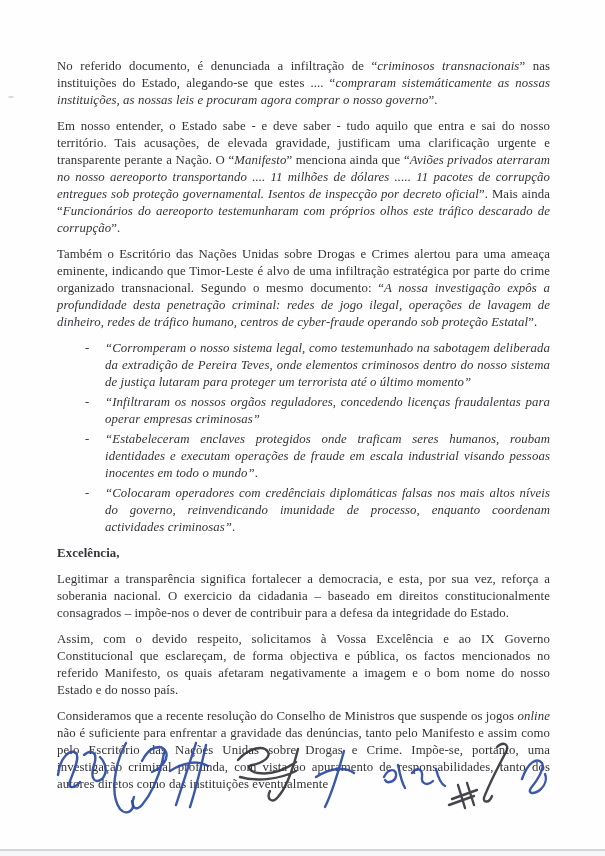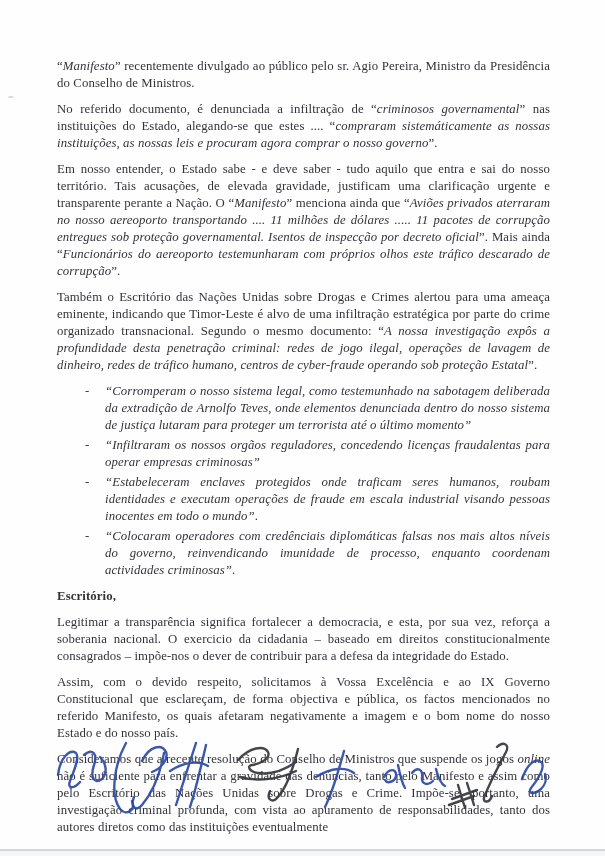--- a/index.html
+++ b/index.html
@@ -74,43 +74,42 @@
   }
   .speck-a { left: 8px; top: 96px; width: 6px; height: 2px; }
   .speck-b { left: 95px; top: 82px; width: 5px; height: 2px; opacity: .6; }
 </style>
 </head>
 <body>
 
 <div class="page" style="--paper: #fefefe; --ink-text: #33333a; --ink-blue: #2b4aa4; --ink-dark: #35363c; --scan-edge: #c4c8cc;">
 
   <div class="doc-body">
-      <p class="paragraph"><span>“</span><span class="i ">Manifesto</span><span>” recentemente divulgado  ao público pelo sr. Agio Pereira, Ministro da Presidência do Conselho de Ministros.</span></p>
-      <p class="paragraph"><span>No referido documento, é denunciada a infiltração de “</span><span class="i ">criminosos governamental</span><span>” nas instituições do Estado, alegando-se que estes .... “</span><span class="i ">compraram sistemáticamente as nossas instituições, as nossas leis e procuram agora comprar o nosso governo</span><span>”.</span></p>
+      <p class="paragraph"><span>No referido documento, é denunciada a infiltração de “</span><span class="i ">criminosos transnacionais</span><span>” nas instituições do Estado, alegando-se que estes .... “</span><span class="i ">compraram sistemáticamente as nossas instituições, as nossas leis e procuram agora comprar o nosso governo</span><span>”.</span></p>
       <p class="paragraph"><span>Em nosso entender, o Estado sabe - e deve saber - tudo aquilo que entra e sai do nosso território. Tais acusações, de elevada gravidade, justificam uma clarificação urgente e transparente perante a Nação.   O “</span><span class="i ">Manifesto</span><span>” menciona ainda que “</span><span class="i ">Aviões privados aterraram no nosso aereoporto transportando .... 11 milhões de dólares ..... 11 pacotes de corrupção entregues sob proteção governamental. Isentos de inspecção por decreto oficial</span><span>”. Mais ainda “</span><span class="i ">Funcionários do aereoporto testemunharam com próprios olhos este tráfico descarado de corrupção</span><span>”.</span></p>
       <p class="paragraph"><span>Também o Escritório das Nações Unidas sobre Drogas e Crimes alertou para uma ameaça eminente, indicando que Timor-Leste é alvo de uma infiltração estratégica por parte do crime organizado transnacional. Segundo o mesmo documento: “</span><span class="i ">A nossa investigação expôs a profundidade desta penetração criminal: redes de jogo ilegal, operações de lavagem de dinheiro, redes de tráfico humano, centros de cyber-fraude operando sob proteção Estatal</span><span>”.</span></p>
       <div class="bullet-list">
         <div class="bullet-item">
           <span class="bullet-dash">-</span>
-          <span class="bullet-text"><span class="i ">“Corromperam o nosso sistema legal, como testemunhado na sabotagem deliberada da extradição de Arnolfo Teves, onde elementos denunciada dentro do nosso sistema de justiça lutaram para proteger um terrorista até o último momento”</span></span>
+          <span class="bullet-text"><span class="i ">“Corromperam o nosso sistema legal, como testemunhado na sabotagem deliberada da extradição de Pereira Teves, onde elementos criminosos dentro do nosso sistema de justiça lutaram para proteger um terrorista até o último momento”</span></span>
         </div>
         <div class="bullet-item">
           <span class="bullet-dash">-</span>
           <span class="bullet-text"><span class="i ">“Infiltraram os nossos orgãos reguladores, concedendo licenças fraudalentas para operar empresas criminosas”</span></span>
         </div>
         <div class="bullet-item">
           <span class="bullet-dash">-</span>
           <span class="bullet-text"><span class="i ">“Estabeleceram enclaves protegidos onde traficam seres humanos, roubam identidades e executam operações de fraude em escala industrial visando pessoas inocentes em todo o mundo”</span><span>.</span></span>
         </div>
         <div class="bullet-item">
           <span class="bullet-dash">-</span>
           <span class="bullet-text"><span class="i ">“Colocaram operadores com credênciais diplomáticas falsas nos mais altos níveis do governo, reinvendicando imunidade de processo, enquanto coordenam actividades criminosas”</span><span>.</span></span>
         </div>
       </div>
-      <p class="paragraph"><span class="b">Escritório,</span></p>
+      <p class="paragraph"><span class="b">Excelência,</span></p>
       <p class="paragraph"><span>Legitimar a transparência significa fortalecer a democracia, e esta, por sua vez, reforça a soberania nacional. O exercicio da cidadania – baseado em direitos constitucionalmente consagrados – impõe-nos o dever de contribuir para a defesa da integridade do Estado.</span></p>
       <p class="paragraph"><span>Assim, com o devido respeito, solicitamos à Vossa Excelência e ao IX Governo Constitucional que esclareçam, de forma objectiva e pública, os factos mencionados no referido Manifesto, os quais afetaram negativamente a imagem e o bom nome do nosso Estado e do nosso país.</span></p>
       <p class="paragraph"><span>Consideramos que a recente resolução do Conselho de Ministros que suspende os jogos </span><span class="i ">online</span><span> não é suficiente para enfrentar a gravidade das denúncias, tanto pelo Manifesto e assim como pelo Escritório das Nações Unidas sobre Drogas e Crime. Impõe-se, portanto, uma investigação criminal profunda, com vista ao apuramento de responsabilidades, tanto dos autores diretos como das instituições eventualmente</span></p>
     </div>
 
   <div class="signatures">
     <svg viewBox="0 0 605 110" xmlns="http://www.w3.org/2000/svg">
       <path class="sig-blue" d="M58,40 C60,22 70,14 76,18 C80,22 74,36 70,46 C67,54 74,54 80,47 M84,20 C92,13 98,18 94,30 C90,42 94,50 102,44 C108,38 106,28 100,22"></path>
       <path class="sig-blue" d="M126,8 C114,30 110,60 120,74 C126,81 136,76 132,66"></path>
       <path class="sig-blue" d="M142,26 C150,10 162,9 166,17 C169,25 160,34 152,37 M164,18 C160,40 152,58 142,70 C136,77 130,72 134,62"></path>

